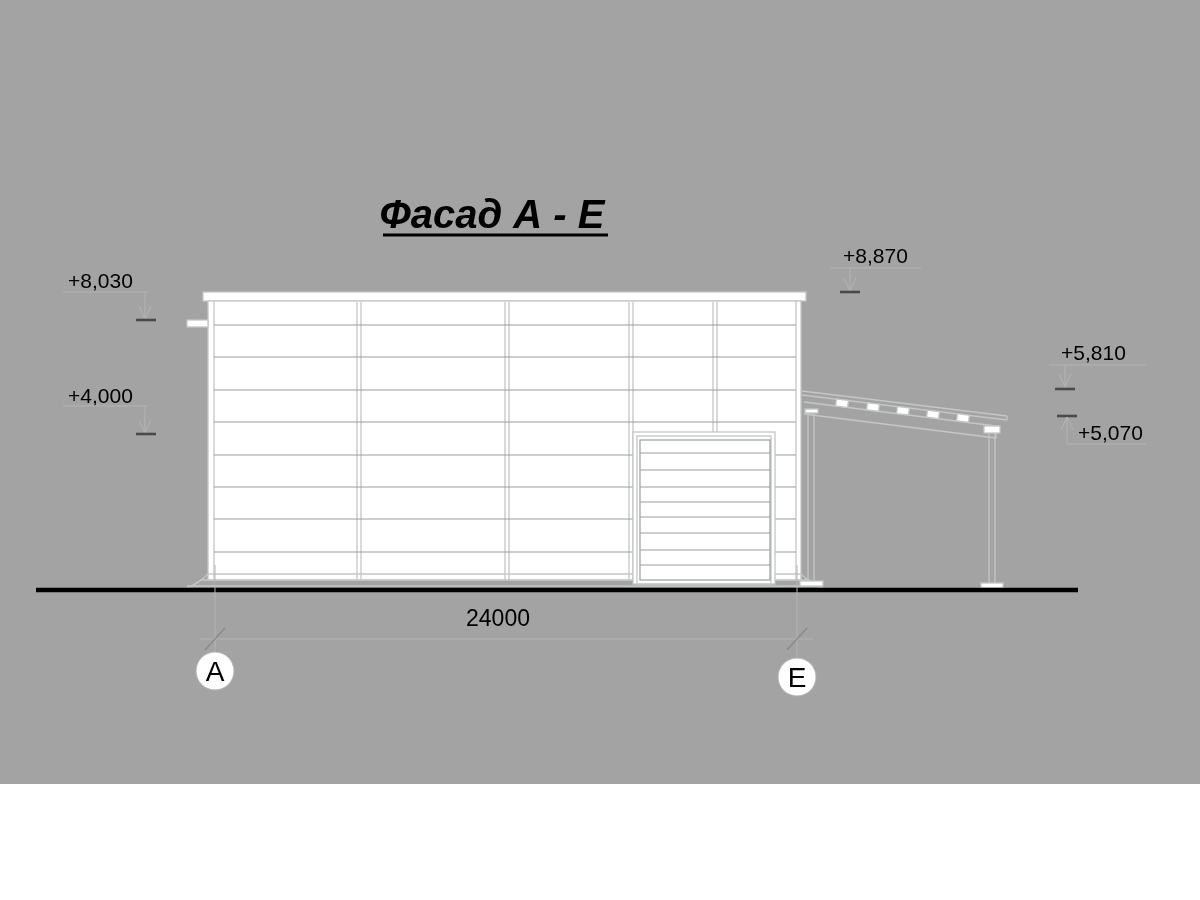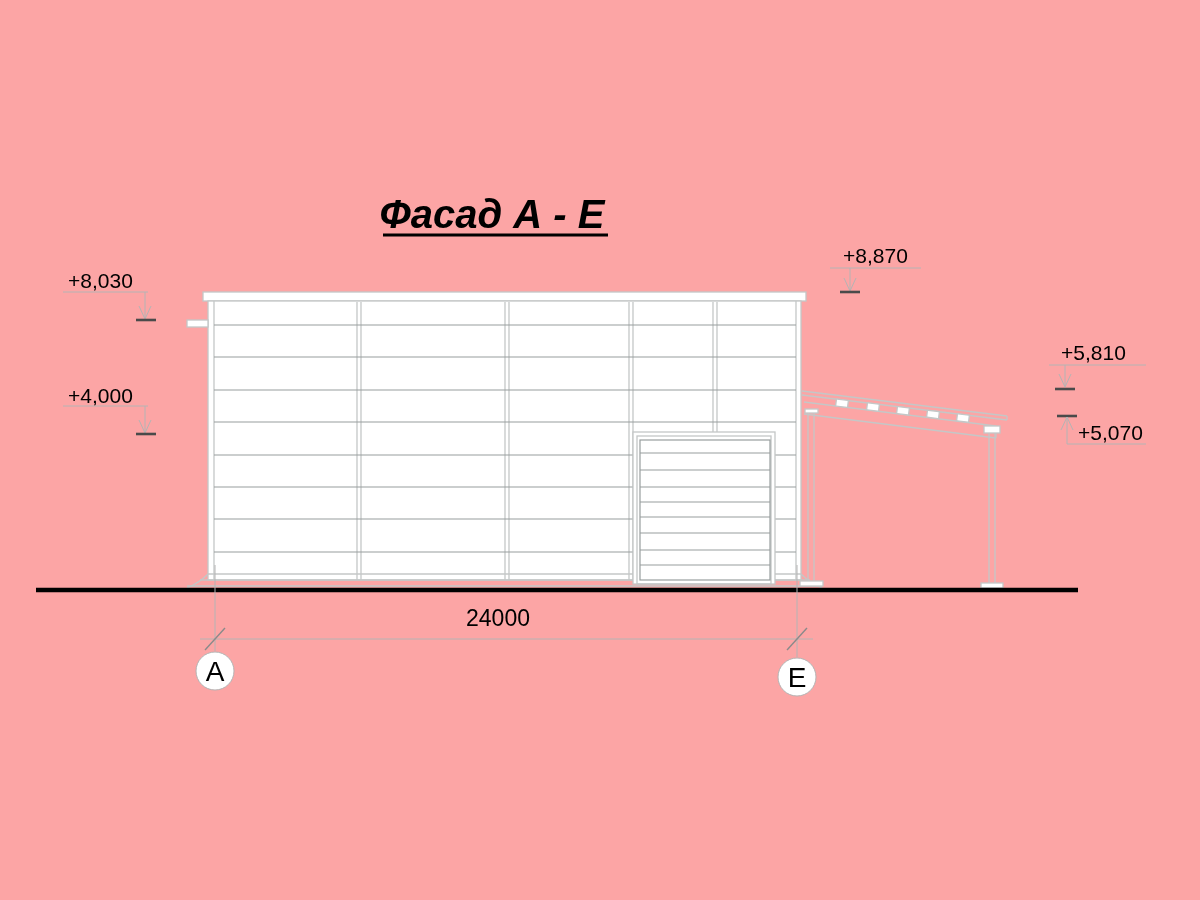--- a/index.html
+++ b/index.html
@@ -1,16 +1,16 @@
 <!DOCTYPE html>
 <html><head>
 <meta charset="utf-8">
 <style>
   html, body { margin: 0; padding: 0; background: #ffffff; }
-  .stage { width: 1200px; height: 900px; background: #fca5a5; position: relative; }
+  .stage { width: 1200px; height: 784px; background: #a3a3a3; position: relative; }
   svg { display: block; }
 
   text { fill: #000000; }
   .t-title { font: italic bold 40px "Liberation Sans", sans-serif; }
   .t-level { font: 21px "Liberation Sans", sans-serif; }
   .t-dim   { font: 23px "Liberation Sans", sans-serif; }
   .t-axis  { font: 28px "Liberation Sans", sans-serif; }
 
   .s-light  { stroke: #c4c7c7; stroke-width: 1.3; fill: none; }
   .s-med    { stroke: #989e9e; stroke-width: 1.2; fill: none; }

